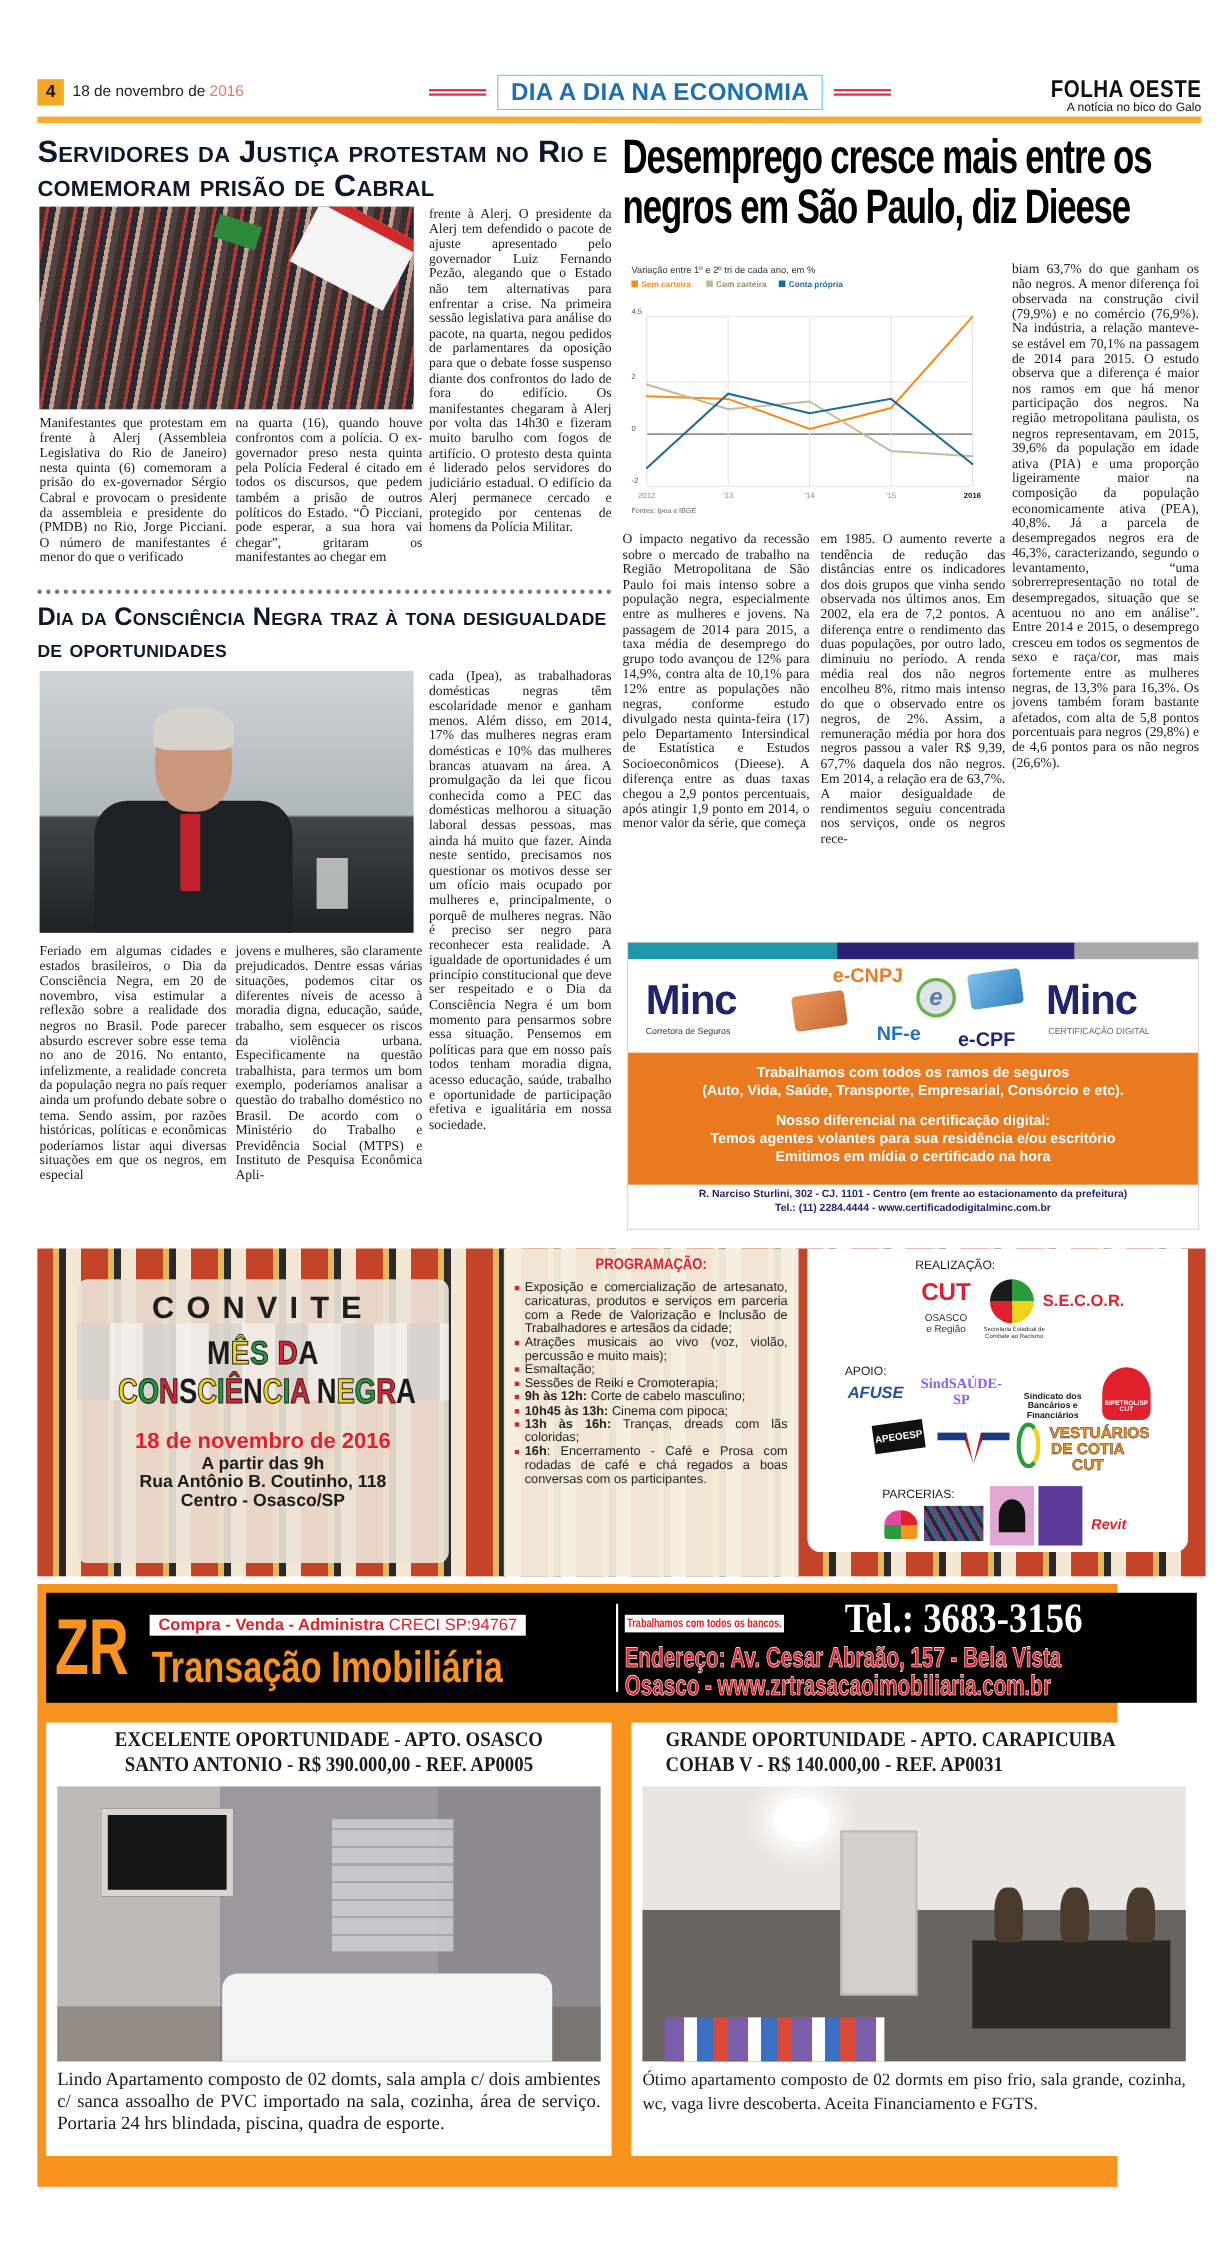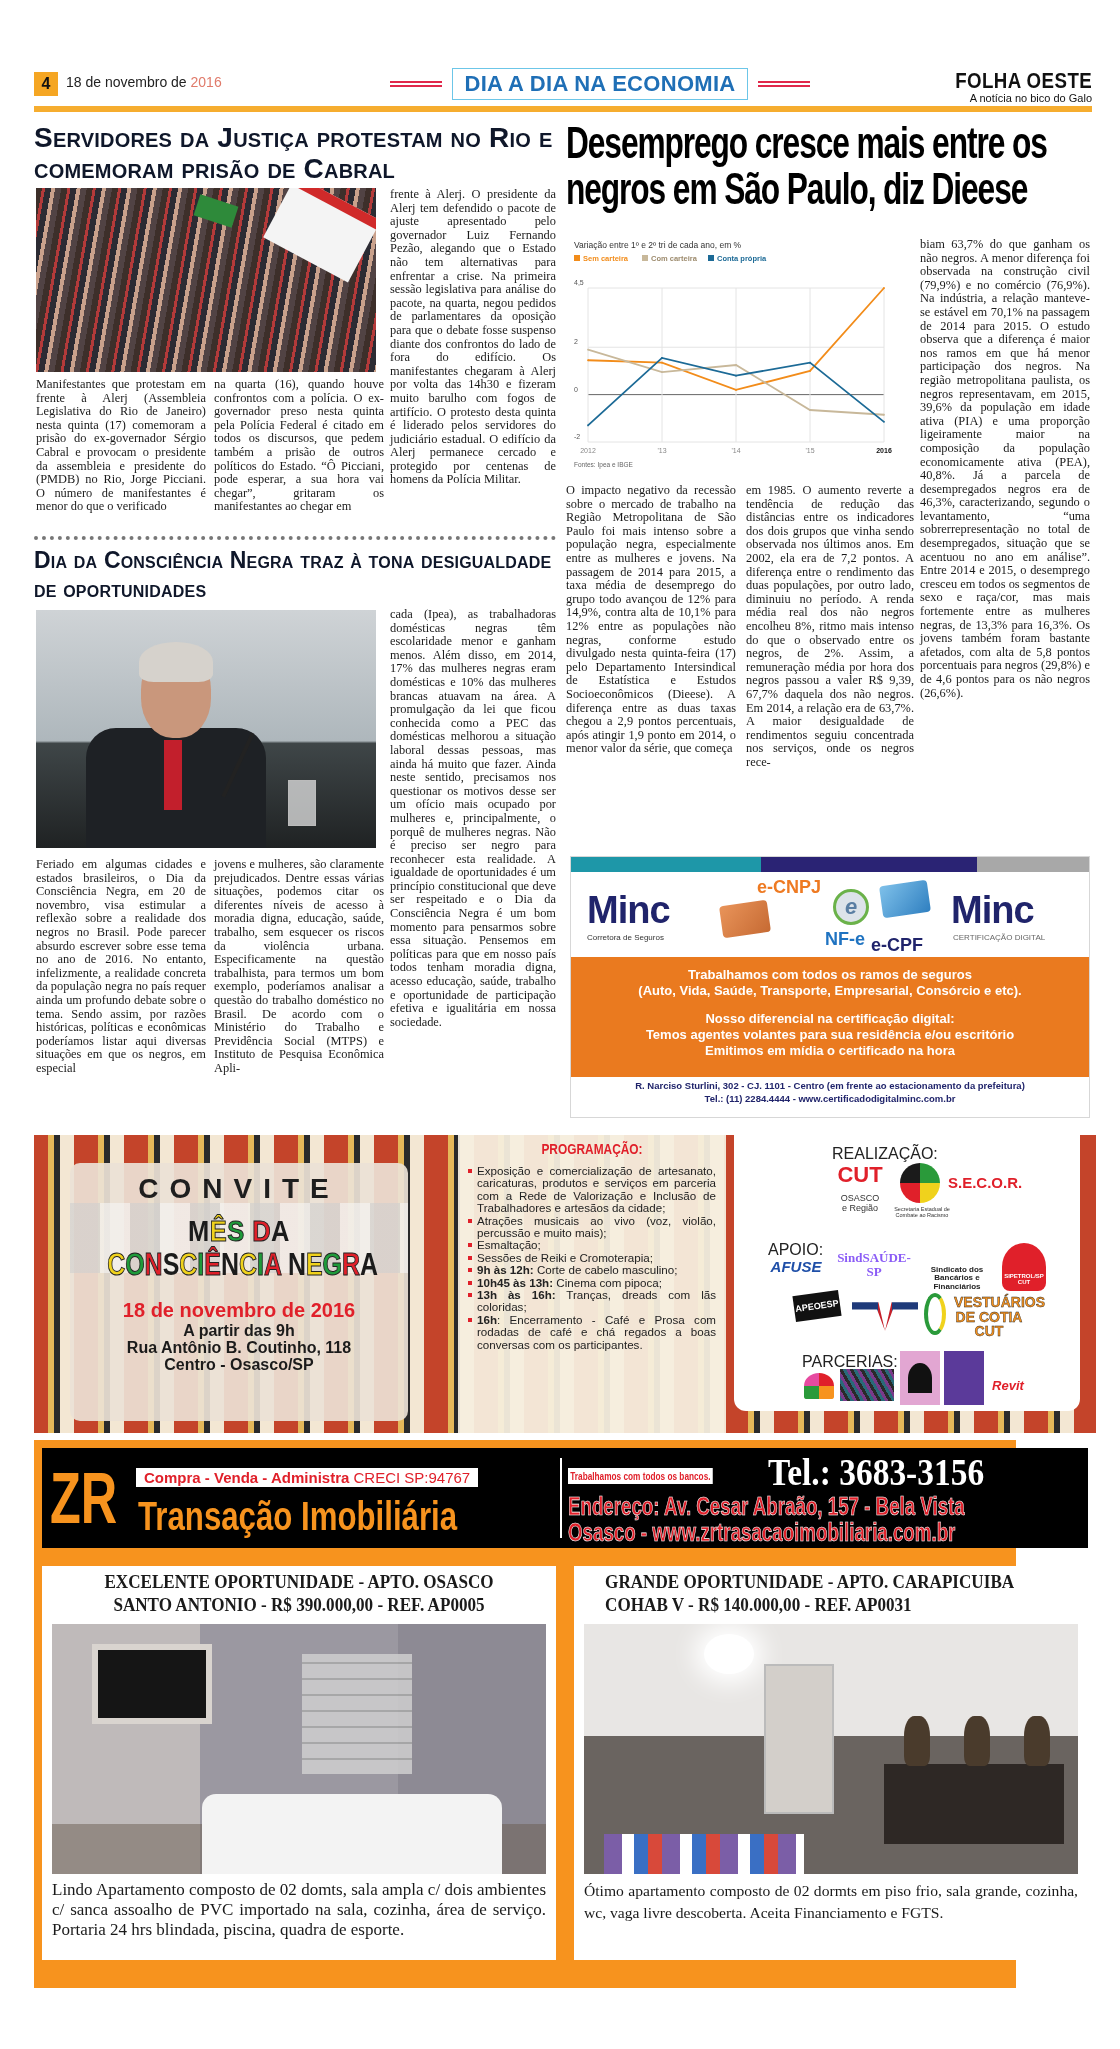--- a/index.html
+++ b/index.html
@@ -76,21 +76,21 @@
   .c-y { color: #f0d21c; -webkit-text-stroke: 1px #222; } .c-g { color: #1f9a3a; -webkit-text-stroke: 1px #222; } .c-r { color: #e0202a; -webkit-text-stroke: 1px #222; } .c-k { color: #1b1b1b; }
   .event-date { position: relative; margin-top: 18px; color: #e0202a; font-size: 20px; font-weight: bold; }
   .event-info { position: relative; font-size: 16px; font-weight: bold; line-height: 17px; color: #1b1b1b; }
   .prog { position: absolute; left: 424px; top: 0; width: 268px; height: 298px; background: rgba(245,238,222,0.95); font-family: "Liberation Sans", sans-serif; }
   .prog-title { text-align: center; color: #e0202a; font: bold 14px "Liberation Sans", sans-serif; margin-top: 6px; transform: scaleX(0.85); }
   .prog ul { list-style: none; margin: 8px 10px 0 10px; }
   .prog li { font-size: 11.6px; line-height: 12.4px; color: #222; padding-left: 9px; position: relative; text-align: justify; }
   .prog li::before { content: ""; position: absolute; left: 0; top: 4px; width: 4px; height: 4px; background: #e0202a; }
   .prog li b { font-weight: bold; }
   .orgs { position: absolute; left: 700px; top: 0; width: 346px; height: 276px; background: #ffffff; border-radius: 0 0 12px 12px; font-family: "Liberation Sans", sans-serif; }
-  .orgs-label { position: absolute; font-size: 16px; color: #222; }
+  .orgs-label { position: absolute; font-size: 11px; color: #222; }
   .org-logo { position: absolute; font-weight: bold; text-align: center; line-height: 1.05; }
 
   
   .zr { position: absolute; left: 34px; top: 1440px; width: 982px; height: 548px; background: #f7931e; }
   .zr-top { position: absolute; left: 8px; top: 8px; width: 1046px; height: 100px; background: #000; font-family: "Liberation Sans", sans-serif; }
   .zr-logo { position: absolute; left: 8px; top: 12px; color: #f7931e; font: bold 72px "Liberation Sans", sans-serif; line-height: 76px; transform: scaleX(0.7); transform-origin: left; }
   .zr-tagline { position: absolute; left: 94px; top: 20px; background: #fff; color: #e0202a; font: bold 15px "Liberation Sans", sans-serif; padding: 1px 8px; line-height: 17px; white-space: nowrap; }
   .zr-tagline .creci { font-weight: normal; }
   .zr-name { position: absolute; left: 96px; top: 46px; color: #f7931e; font: bold 40px "Liberation Sans", sans-serif; line-height: 44px; transform: scaleX(0.78); transform-origin: left; white-space: nowrap; }
   .zr-divider { position: absolute; left: 518px; top: 10px; width: 2px; height: 80px; background: #fff; }
@@ -134,21 +134,21 @@
 </div>
 <div class="orange-bar"></div>
 
 <div class="article" style="left:34px; top:122px; width:522px;">
   <h1 class="smallcaps-title">Servidores da Justiça protestam no Rio e comemoram prisão de Cabral</h1>
 </div>
 <div class="photo crowd" style="left:36px; top:188px; width:340px; height:184px;">
   <div class="flag"></div>
   <div class="flag2"></div>
 </div>
-<div class="col-text" style="left:36px; top:378px; width:170px;">Manifestantes que protestam em frente à Alerj (Assembleia Legislativa do Rio de Janeiro) nesta quinta (17) comemoram a prisão do ex-governador Sérgio Cabral e provocam o presidente da assembleia e presidente do (PMDB) no Rio, Jorge Picciani. O número de manifestantes é menor do que o verificado</div>
+<div class="col-text" style="left:36px; top:378px; width:170px;">Manifestantes que protestam em frente à Alerj (Assembleia Legislativa do Rio de Janeiro) nesta quinta (6) comemoram a prisão do ex-governador Sérgio Cabral e provocam o presidente da assembleia e presidente do (PMDB) no Rio, Jorge Picciani. O número de manifestantes é menor do que o verificado</div>
 <div class="col-text" style="left:214px; top:378px; width:170px;">na quarta (16), quando houve confrontos com a polícia. O ex-governador preso nesta quinta pela Polícia Federal é citado em todos os discursos, que pedem também a prisão de outros políticos do Estado. “Ô Picciani, pode esperar, a sua hora vai chegar”, gritaram os manifestantes ao chegar em</div>
 <div class="col-text" style="left:390px; top:188px; width:166px;">frente à Alerj. O presidente da Alerj tem defendido o pacote de ajuste apresentado pelo governador Luiz Fernando Pezão, alegando que o Estado não tem alternativas para enfrentar a crise. Na primeira sessão legislativa para análise do pacote, na quarta, negou pedidos de parlamentares da oposição para que o debate fosse suspenso diante dos confrontos do lado de fora do edifício. Os manifestantes chegaram à Alerj por volta das 14h30 e fizeram muito barulho com fogos de artifício. O protesto desta quinta é liderado pelos servidores do judiciário estadual. O edifício da Alerj permanece cercado e protegido por centenas de homens da Polícia Militar.</div>
 
 <div class="dotted-rule"></div>
 
 <div class="article" style="left:34px; top:546px; width:522px;">
   <h1 class="smallcaps-title" style="font-size:23px; line-height:29px;">Dia da Consciência Negra traz à tona desigualdade de oportunidades</h1>
 </div>
 <div class="photo speaker" style="left:36px; top:610px; width:340px; height:238px;">
   <div class="body"></div>
@@ -226,21 +226,21 @@
 
 <div class="minc">
   <div class="minc-stripe" style="left:0; width:190px; background:#1e97a8;"></div>
   <div class="minc-stripe" style="left:190px; width:216px; background:#2a2374;"></div>
   <div class="minc-stripe" style="left:406px; width:112px; background:#a8a8a8;"></div>
   <div class="minc-logos">
     <div class="minc-logo" style="left:16px;">Minc</div>
     <div class="minc-sub" style="left:16px; top:60px;">Corretora de Seguros</div>
     <div class="card" style="left:150px; top:30px; background:linear-gradient(135deg,#e9945a,#c66a33);"></div>
     <div class="minc-cert" style="left:186px; top:4px; color:#ee7a22;">e-CNPJ</div>
-    <div class="minc-cert" style="left:226px; top:56px; color:#1f73c1;margin-left:28px;">NF-e</div>
+    <div class="minc-cert" style="left:226px; top:56px; color:#1f73c1;">NF-e</div>
     <div style="position:absolute; left:262px; top:16px; width:36px; height:36px; border-radius:50%; border:3px solid #6bb24a; background:#dde3ea; color:#5a7ea3; font:bold italic 22px 'Liberation Sans',sans-serif; text-align:center; line-height:30px;">e</div>
     <div class="card" style="left:310px; top:10px; background:linear-gradient(135deg,#7fc1ea,#2f7fc0);"></div>
     <div class="minc-cert" style="left:300px; top:62px; color:#20246b;">e-CPF</div>
     <div class="minc-logo" style="left:380px;">Minc</div>
     <div class="minc-sub" style="left:382px; top:60px; color:#666;">CERTIFICAÇÃO   DIGITAL</div>
   </div>
   <div class="minc-orange">
     <p>Trabalhamos com todos os ramos de seguros</p>
     <p>(Auto, Vida, Saúde, Transporte, Empresarial, Consórcio e etc).</p>
     <p style="height:12px;"></p>

